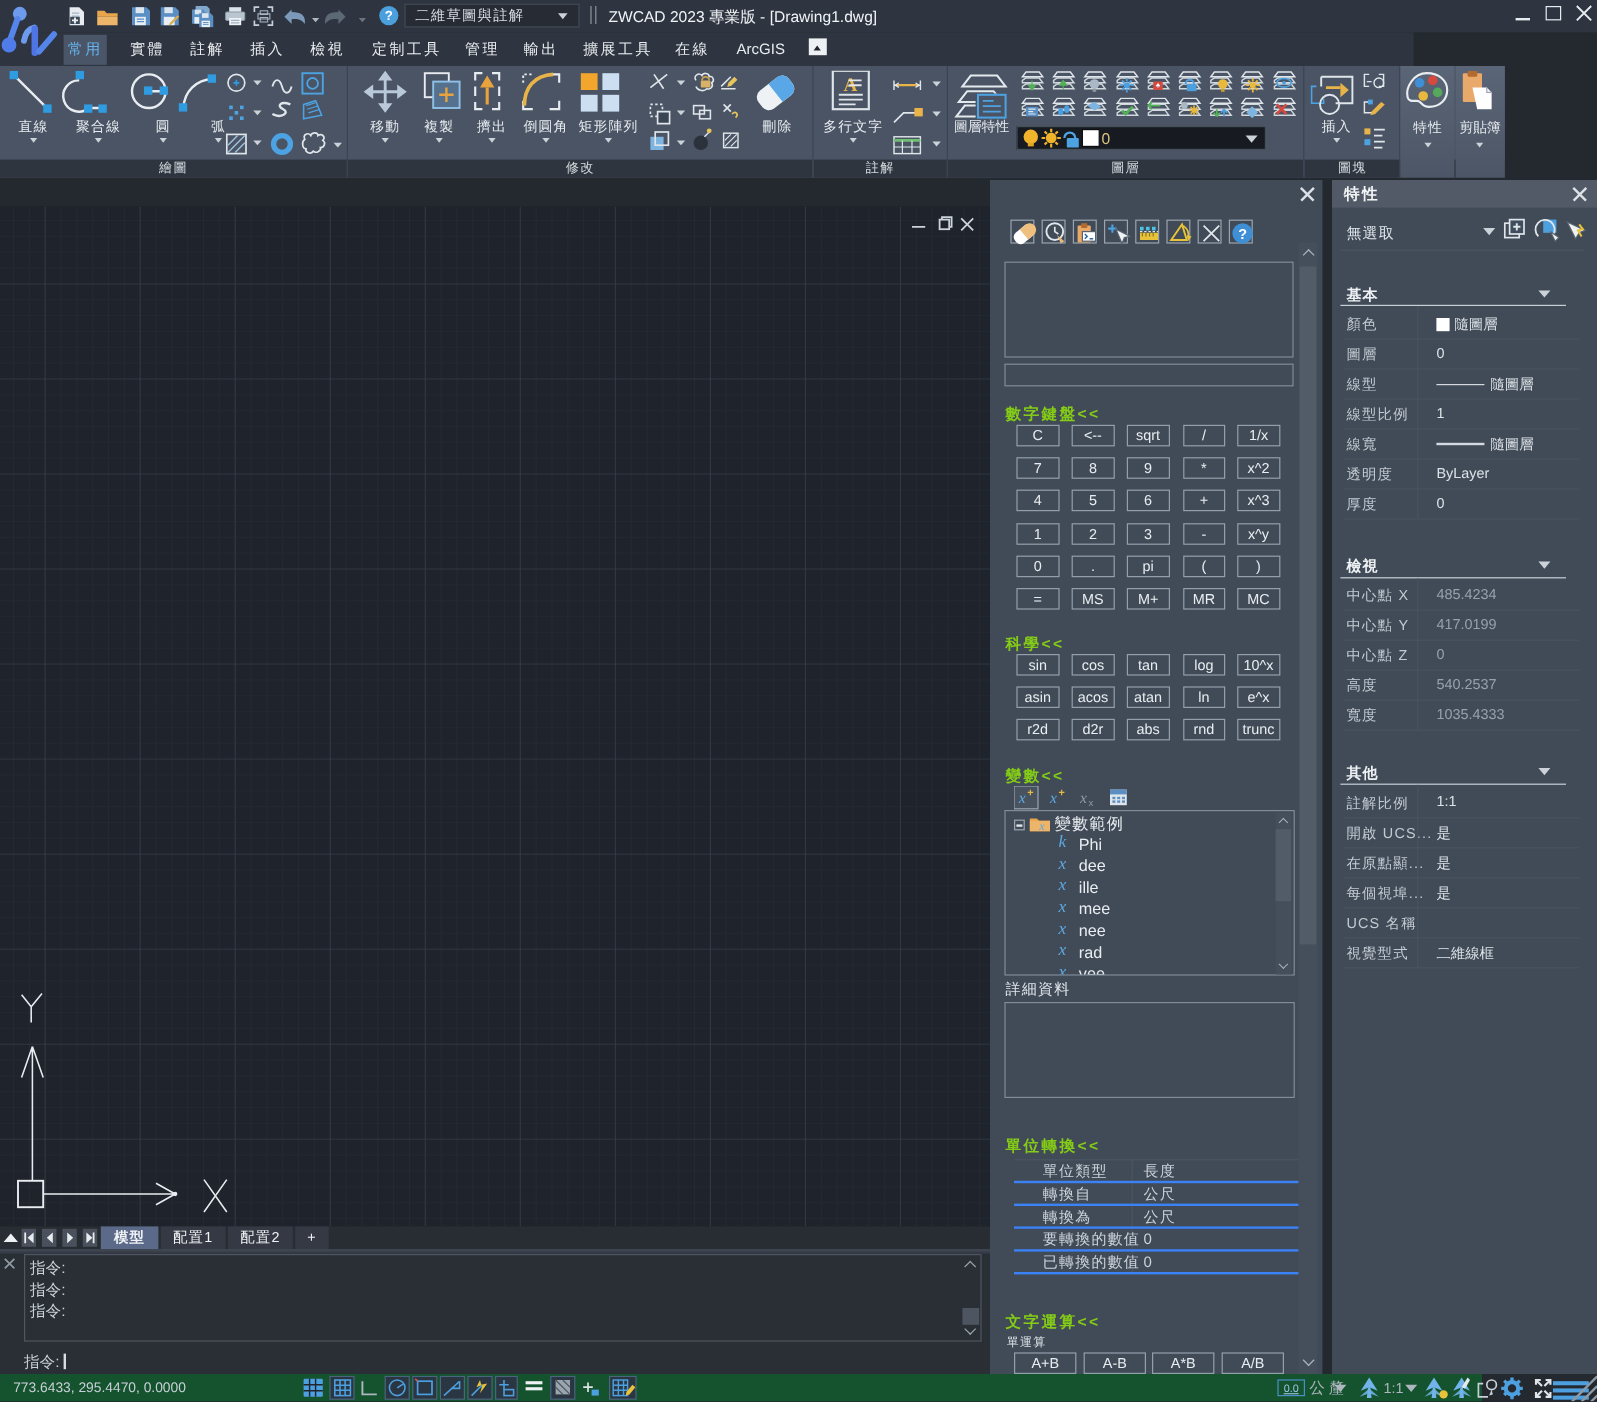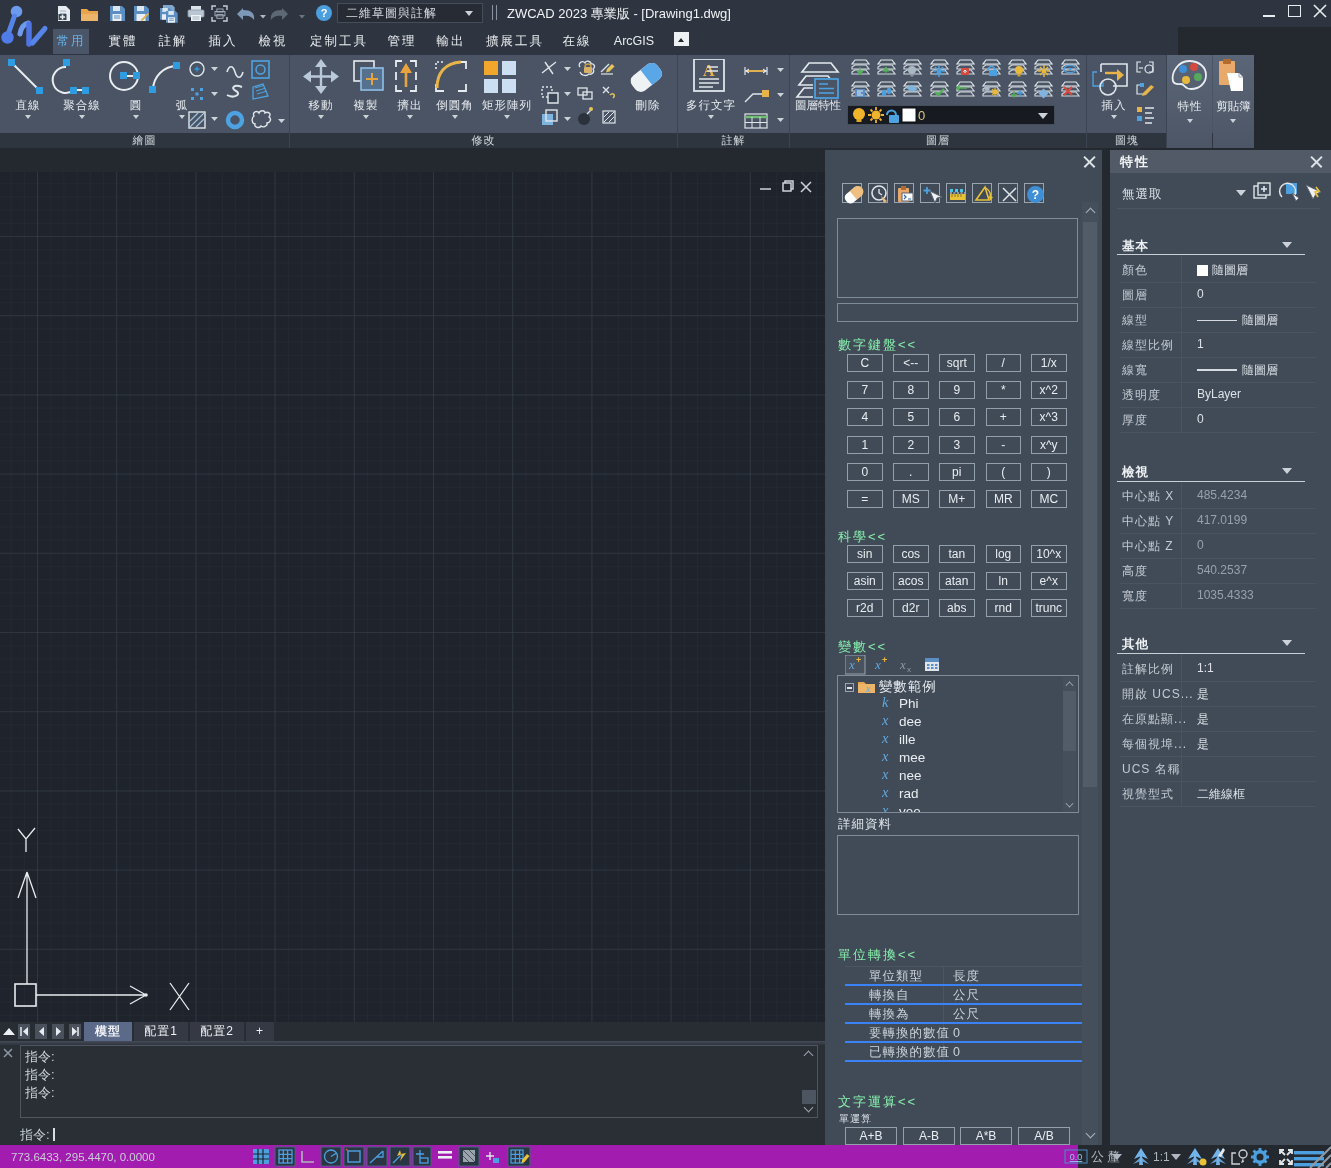--- a/index.html
+++ b/index.html
@@ -26,30 +26,30 @@
 
 #modeltabs{left:0;top:1022px;width:825px;height:19px;background:#282c33}
 .mbtn{position:absolute;top:2px;width:12px;height:15px;background:#4a505c;color:#e8ecf0;font-size:9px;text-align:center;line-height:15px}
 .mtab{position:absolute;top:0;height:19px;background:#343943;color:#f0f2f5;font-size:12px;text-align:center;line-height:19px;letter-spacing:1px}
 .mtab.act{background:#5a6a88;font-weight:bold}
 
 #cmdarea{left:0;top:1041px;width:825px;height:104px;background:#2a2e35}
 #cmdbox{position:absolute;left:20px;top:4px;width:798px;height:73px;background:#2a2e35;border:1px solid #4f5661;color:#ccd3da;font-size:13px;padding:2px 4px;line-height:18px}
 #cmdin{position:absolute;left:20px;top:85px;color:#c7cfd7;font-size:13px}
 
-#statusbar{left:0;top:1145px;width:1078px;height:23px;background:#a21caf;color:#aeb6bf;font-size:12px}
+#statusbar{left:0;top:1145px;width:1235px;height:23px;background:#14532d;color:#aeb6bf;font-size:12px}
 
 .panel{position:absolute;background:#414b57}
 .ptitle{position:absolute;left:0;top:0;right:0;height:23px;background:#515a66;color:#f2f4f6;font-weight:bold;font-size:13px;line-height:23px;padding-left:21px;letter-spacing:2px}
 .px{position:absolute;top:5px;width:13px;height:13px}
 .px:before,.px:after{content:"";position:absolute;left:-1px;top:5.5px;width:15px;height:1.6px;background:#dde2e7}
 .px:before{transform:rotate(45deg)}
 .px:after{transform:rotate(-45deg)}
 .cbtn{position:absolute;width:35.5px;height:18px;border:1px solid #939fab;color:#e9edf1;font-size:12px;text-align:center;line-height:16px}
-.seclbl{position:absolute;color:#86efac;font-weight:normal;font-size:13px;letter-spacing:2px}
+.seclbl{position:absolute;color:#84cc16;font-weight:bold;font-size:13px;letter-spacing:2px}
 .inbox{position:absolute;border:1px solid #7e8b98;background:#414b57}
 
 .prow{position:absolute;left:10px;width:200px;height:25px;color:#c3cad2;font-size:12px}
 .prow .k{position:absolute;left:2px;top:5px;letter-spacing:1px}
 .prow .v{position:absolute;left:77px;top:5px;color:#dde2e8}
 .prow .v.grey{color:#98a1ab}
 .pdiv{position:absolute;height:1px;background:#4a545f}
 .phead{position:absolute;color:#eef1f4;font-size:12.5px;font-weight:bold;letter-spacing:1px}
 .phline{position:absolute;height:1px;background:#c8cfd6}
 .pcaret{position:absolute;width:0;height:0;border-left:5px solid transparent;border-right:5px solid transparent;border-top:6px solid #ccd2d9}

